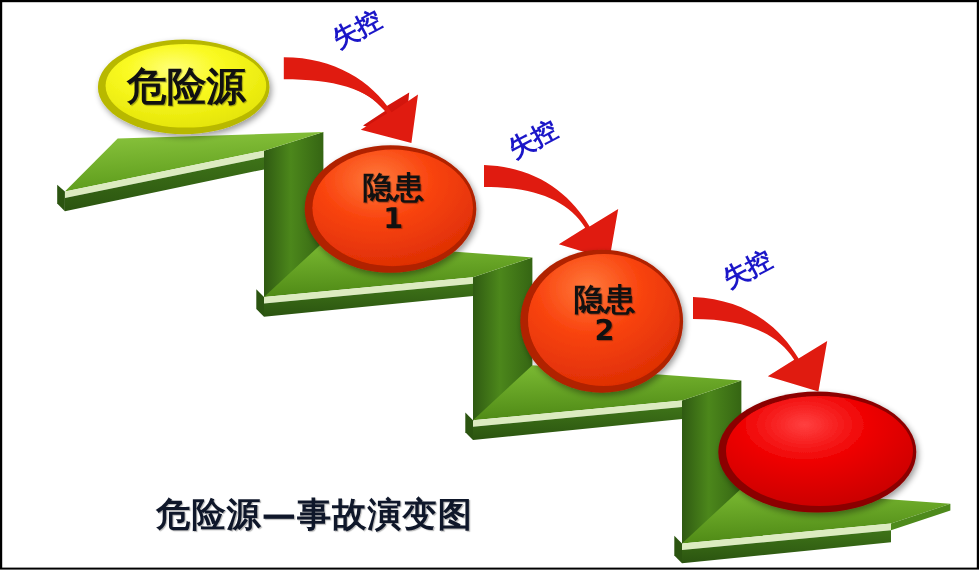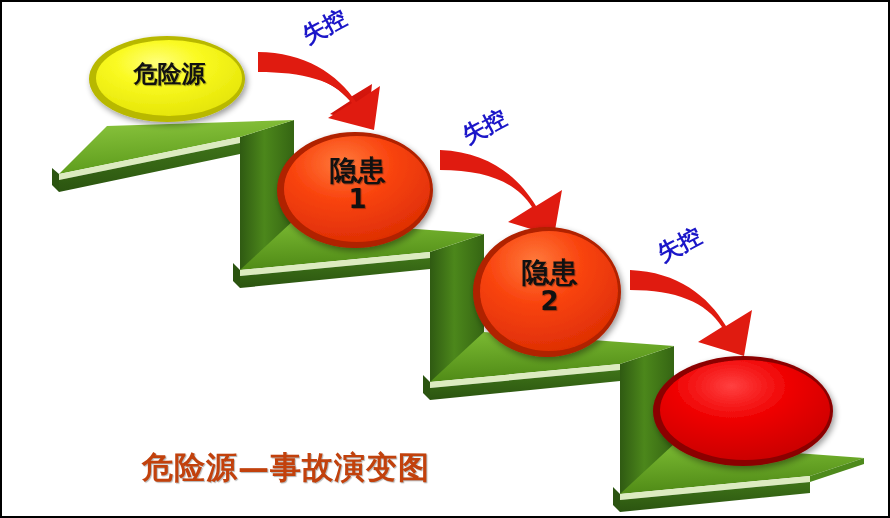--- a/index.html
+++ b/index.html
@@ -59,21 +59,21 @@
     white-space: nowrap;
     pointer-events: none;
   }
   #caption {
     position: absolute;
     left: 140px;
     top: 445px;
     font-family: "DejaVu Sans", "Liberation Sans", sans-serif;
     font-size: 31px;
     font-weight: bold;
-    color: #c2410c;
+    color: #0f172a;
     letter-spacing: 1px;
     text-shadow: 1px 1px 1px rgba(0,0,0,0.30);
     white-space: nowrap;
   }
 </style>
 </head>
 <body>
 
 <div id="canvas">
 
@@ -208,21 +208,21 @@
         <ellipse cx="547" cy="289" rx="69" ry="60" fill="url(#gOrange)"></ellipse>
       </g>
 
       <g filter="url(#softShadow)">
         <ellipse cx="741" cy="409" rx="90" ry="55" fill="#8B0000"></ellipse>
         <ellipse cx="743" cy="408" rx="85" ry="50" fill="url(#gRed)"></ellipse>
       </g>
     </g>
   </svg>
 
-  <div class="node-label" style="left:95px; top:60px; width:145px; font-size:24px;">
+  <div class="node-label" style="left:95px; top:60px; width:145px; font-size:36px;">
     <div>危险源</div>
   </div>
 
   <div class="node-label" style="left:283px; top:155px; width:145px; font-size:28px;">
     <div>隐患</div>
     <div style="font-size:26px;">1</div>
   </div>
 
   <div class="node-label" style="left:475px; top:257px; width:145px; font-size:28px;">
     <div>隐患</div>

